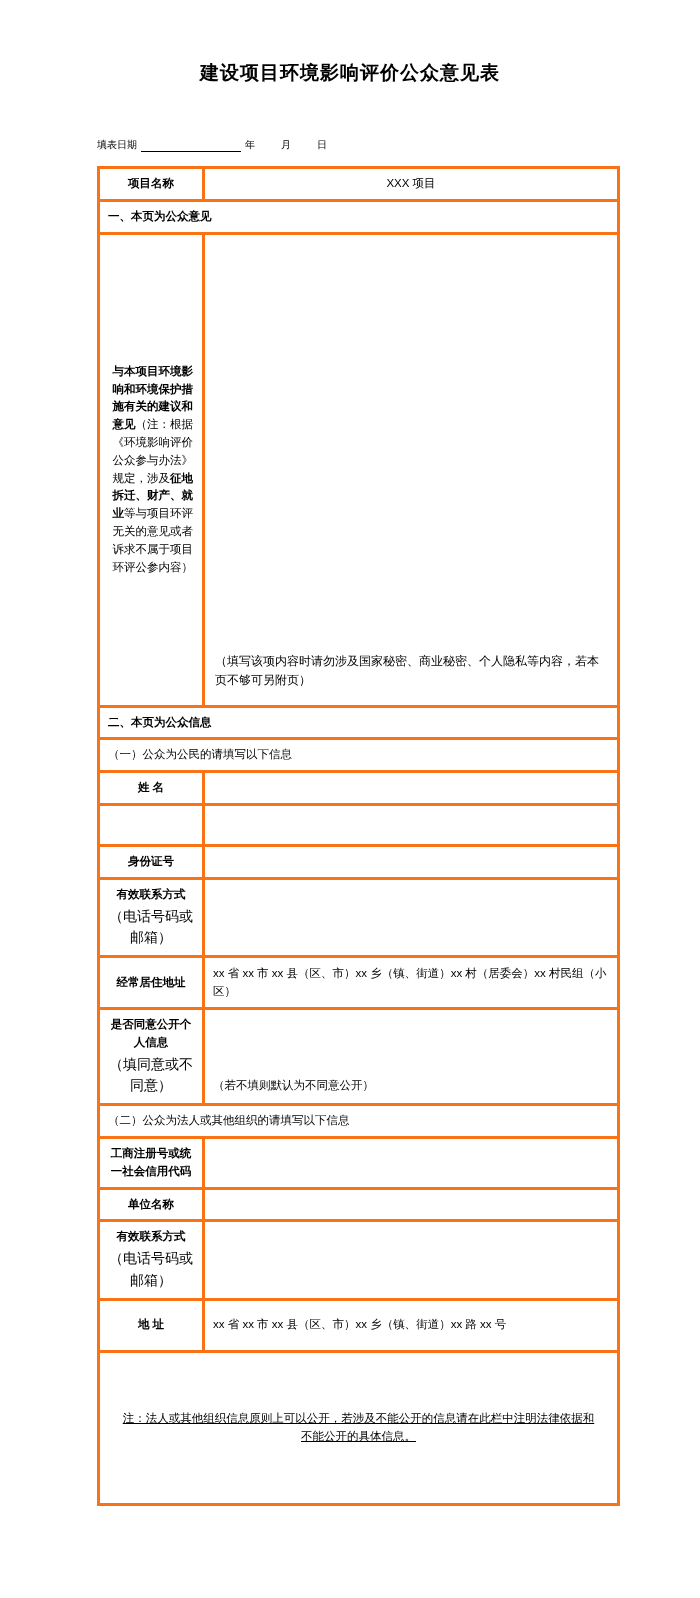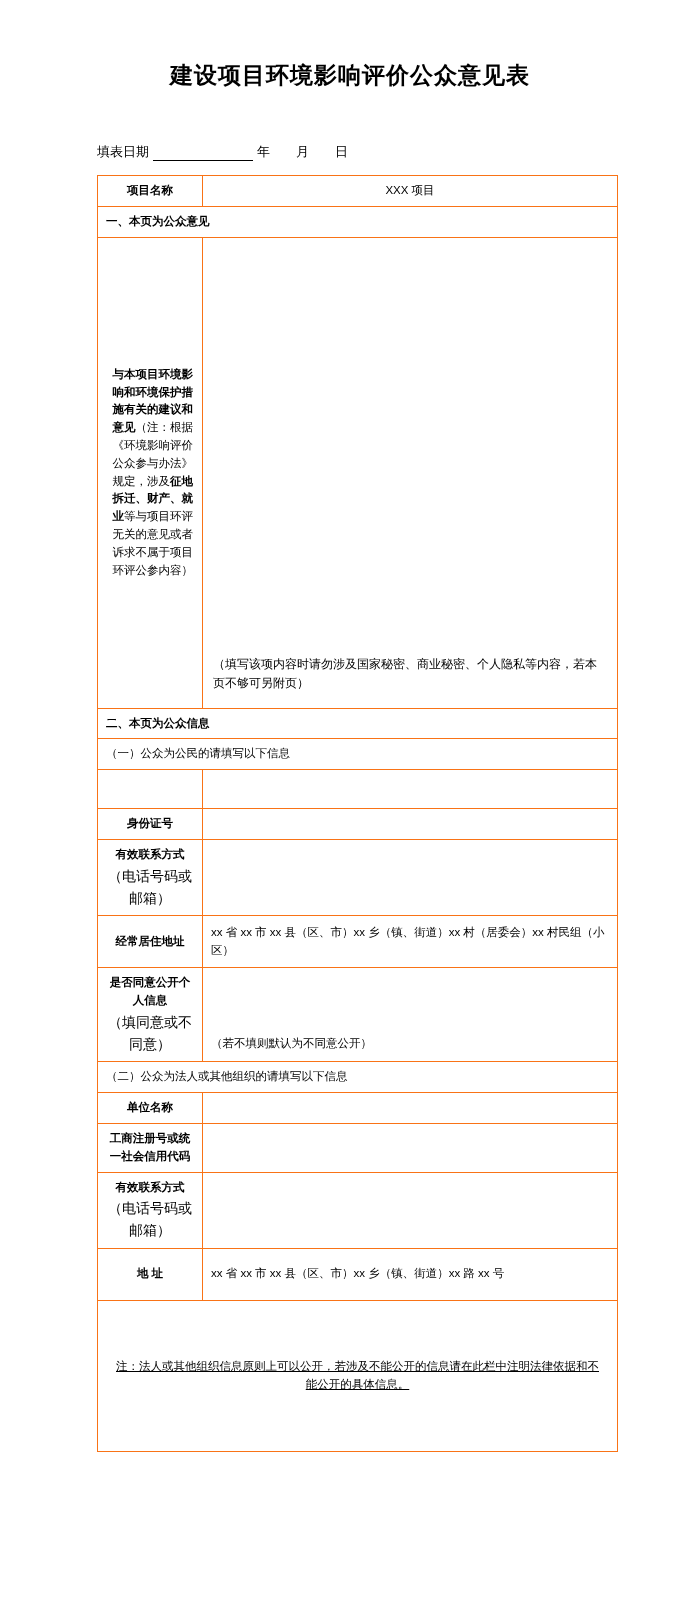--- a/index.html
+++ b/index.html
@@ -17,29 +17,29 @@
   }
   .page {
     width: 700px;
     height: 1598px;
     box-sizing: border-box;
     padding: 0;
     position: relative;
   }
   .doc-title {
     text-align: center;
-    font-size: 23px;
+    font-size: 19px;
     font-weight: bold;
     letter-spacing: 1px;
     margin-top: 60px;
     font-family: "Liberation Sans", "DejaVu Sans", sans-serif;
   }
   .date-line {
     margin: 52px 0 14px 97px;
-    font-size: 13px;
+    font-size: 10px;
     display: flex;
     align-items: flex-end;
     font-family: "Liberation Sans", "DejaVu Sans", sans-serif;
   }
   .date-line .lbl {
     white-space: nowrap;
   }
   .date-line .blank {
     display: inline-block;
     width: 100px;
@@ -53,21 +53,21 @@
   }
   .date-line .unit:last-child { margin-right: 0; }
 
   table.form {
     border-collapse: collapse;
     width: 520px;
     margin-left: 97px;
     table-layout: fixed;
   }
   table.form td {
-    border: 1px solid #f97316;
+    border: 3px solid #f97316;
     font-size: 11.5px;
     padding: 6px 8px;
     vertical-align: middle;
     font-family: "Liberation Sans", "DejaVu Sans", sans-serif;
     line-height: 1.55;
   }
   .c-center { text-align: center; }
 
   .section-head td {
     font-weight: bold;
@@ -178,20 +178,24 @@
     </tr>
 
     <tr class="section-head">
       <td colspan="2">二、本页为公众信息</td>
     </tr>
 
     <tr class="sub-head">
       <td colspan="2">（一）公众为公民的请填写以下信息</td>
     </tr>
 
+    <tr class="tall-1">
+      <td class="label-cell">姓    名</td>
+      <td class="value-cell"></td>
+    </tr>
 
     <tr class="name-spacer">
       <td style="height:26px;border-bottom:none;border-top:none;"></td>
       <td style="height:26px;border-bottom:none;border-top:none;"></td>
     </tr>
 
     <tr class="tall-1">
       <td class="label-cell">身份证号</td>
       <td class="value-cell"></td>
     </tr>
@@ -209,26 +213,26 @@
     <tr style="height:62px">
       <td class="label-cell"><span>是否同意公开个人信息</span><span class="sub">（填同意或不同意）</span></td>
       <td class="value-cell consent-value">（若不填则默认为不同意公开）</td>
     </tr>
 
     <tr class="sub-head">
       <td colspan="2">（二）公众为法人或其他组织的请填写以下信息</td>
     </tr>
 
     <tr class="tall-1">
+      <td class="label-cell">工商注册号或统一社会信用代码</td>
+      <td class="value-cell"></td>
+    </tr>
+
+    <tr class="tall-1">
       <td class="label-cell">单位名称</td>
-      <td class="value-cell"></td>
-    </tr>
-
-    <tr class="tall-1">
-      <td class="label-cell">工商注册号或统一社会信用代码</td>
       <td class="value-cell"></td>
     </tr>
 
     <tr class="tall-2">
       <td class="label-cell"><span>有效联系方式</span><span class="sub">（电话号码或邮箱）</span></td>
       <td class="value-cell"></td>
     </tr>
 
     <tr class="tall-3">
       <td class="label-cell">地    址</td>

